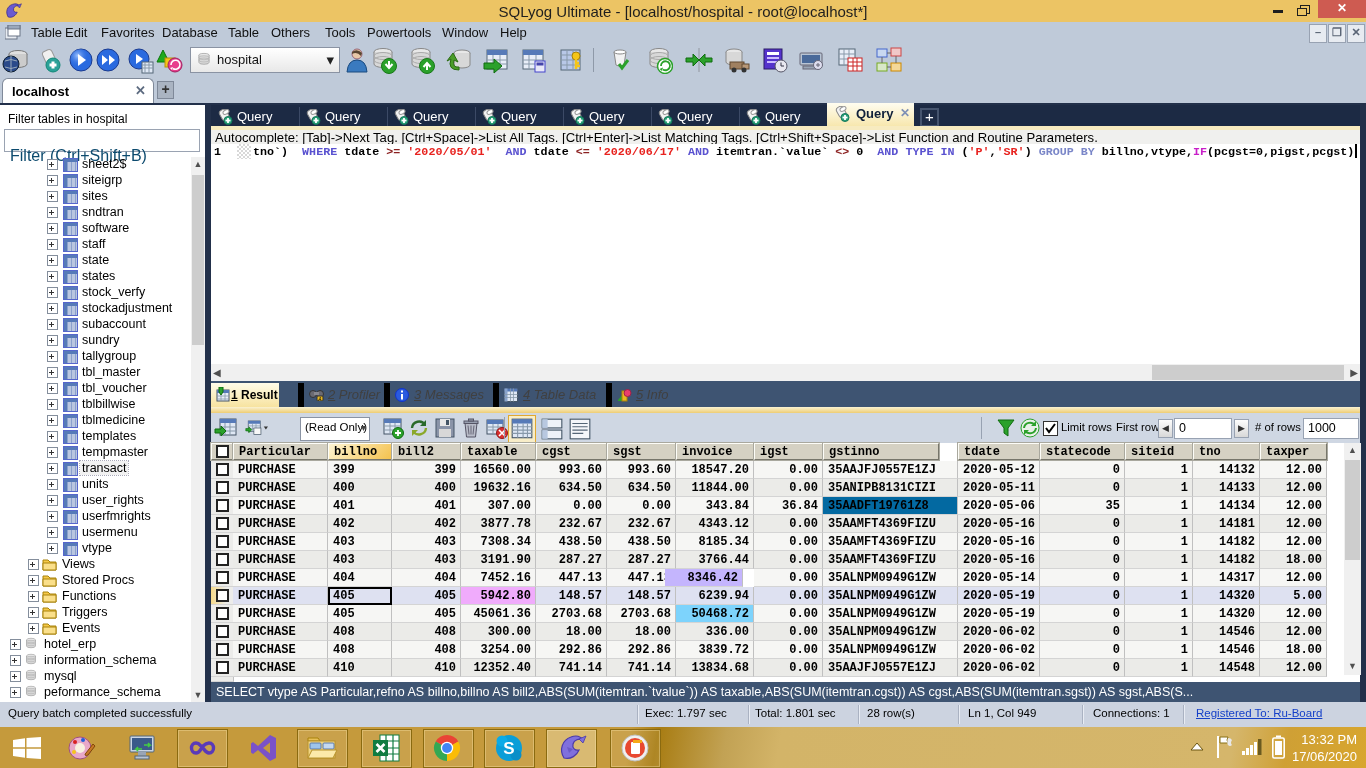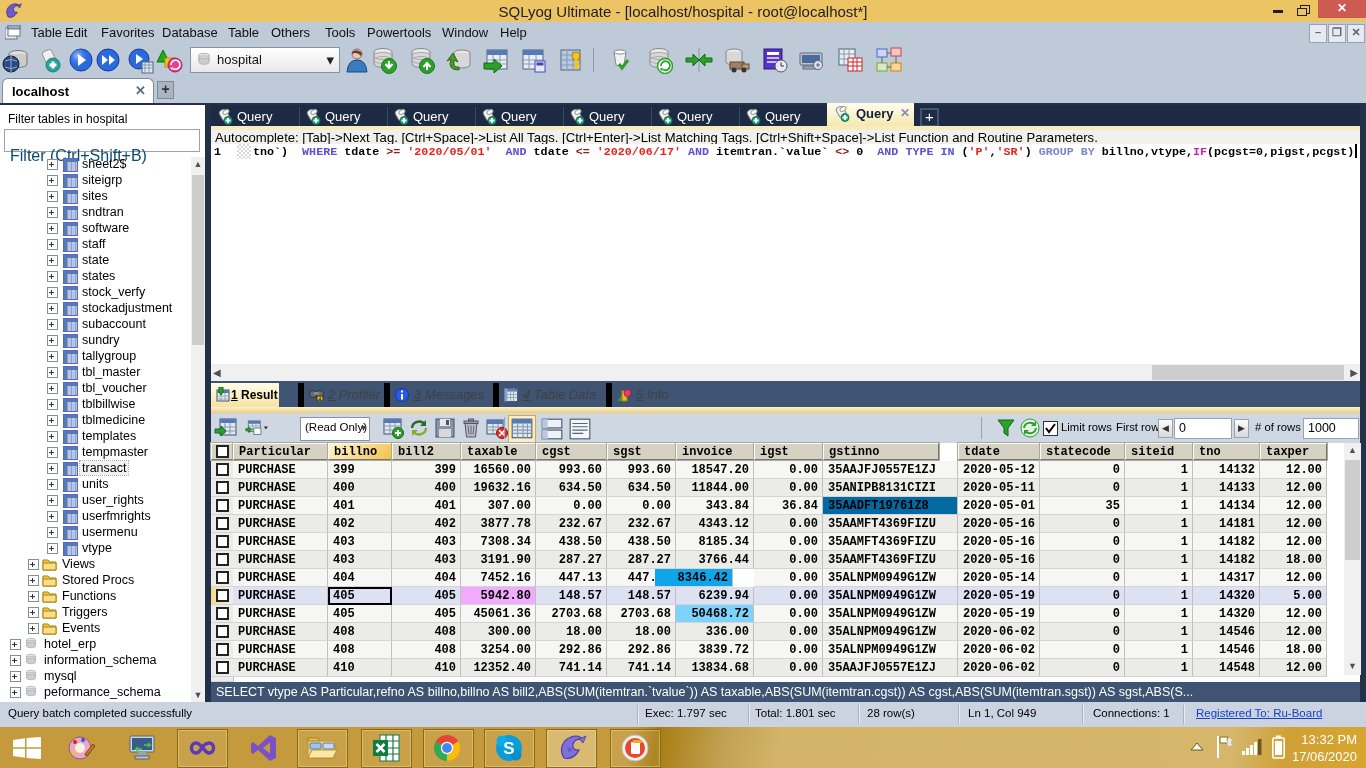--- a/index.html
+++ b/index.html
@@ -953,21 +953,21 @@
       </div>
 <div class="cell cl" style="left:22px;width:95px;background:#f6f6f4;">PURCHASE</div>
 <div class="cell cl" style="left:117px;width:64px;background:#f6f6f4;">401</div>
 <div class="cell cr" style="left:181px;width:69px;background:#f6f6f4;">401</div>
 <div class="cell cr" style="left:250px;width:75px;background:#f6f6f4;">307.00</div>
 <div class="cell cr" style="left:325px;width:71px;background:#f6f6f4;">0.00</div>
 <div class="cell cr" style="left:396px;width:69px;background:#f6f6f4;">0.00</div>
 <div class="cell cr" style="left:465px;width:78px;background:#f6f6f4;">343.84</div>
 <div class="cell cr" style="left:543px;width:69px;background:#f6f6f4;">36.84</div>
 <div class="cell cl" style="left:612px;width:135px;background:#0369a1;">35AADFT19761Z8</div>
-<div class="cell cl" style="left:747px;width:82px;background:#f6f6f4;">2020-05-01</div>
+<div class="cell cl" style="left:747px;width:82px;background:#f6f6f4;">2020-05-06</div>
 <div class="cell cr" style="left:829px;width:85px;background:#f6f6f4;">35</div>
 <div class="cell cr" style="left:914px;width:68px;background:#f6f6f4;">1</div>
 <div class="cell cr" style="left:982px;width:67px;background:#f6f6f4;">14134</div>
 <div class="cell cr" style="left:1049px;width:67px;background:#f6f6f4;">12.00</div>
 </div>
 <div class="row" style="top:72px">
 <div class="ckcell" style="left:0;">
         <div class="ck"></div>
       </div>
 <div class="cell cl" style="left:22px;width:95px;background:#ebebe8;">PURCHASE</div>
@@ -1026,21 +1026,21 @@
 <div class="row" style="top:126px">
 <div class="ckcell" style="left:0;">
         <div class="ck"></div>
       </div>
 <div class="cell cl" style="left:22px;width:95px;background:#f6f6f4;">PURCHASE</div>
 <div class="cell cl" style="left:117px;width:64px;background:#f6f6f4;">404</div>
 <div class="cell cr" style="left:181px;width:69px;background:#f6f6f4;">404</div>
 <div class="cell cr" style="left:250px;width:75px;background:#f6f6f4;">7452.16</div>
 <div class="cell cr" style="left:325px;width:71px;background:#f6f6f4;">447.13</div>
 <div class="cell cr" style="left:396px;width:69px;background:#f6f6f4;">447.13</div>
-<div class="cell cr" style="left:444px;width:78px;background:#0ea5e9;">8346.42</div>
+<div class="cell cr" style="left:454px;width:78px;background:#c4b5fd;">8346.42</div>
 <div class="cell cr" style="left:543px;width:69px;background:#f6f6f4;">0.00</div>
 <div class="cell cl" style="left:612px;width:135px;background:#f6f6f4;">35ALNPM0949G1ZW</div>
 <div class="cell cl" style="left:747px;width:82px;background:#f6f6f4;">2020-05-14</div>
 <div class="cell cr" style="left:829px;width:85px;background:#f6f6f4;">0</div>
 <div class="cell cr" style="left:914px;width:68px;background:#f6f6f4;">1</div>
 <div class="cell cr" style="left:982px;width:67px;background:#f6f6f4;">14317</div>
 <div class="cell cr" style="left:1049px;width:67px;background:#f6f6f4;">12.00</div>
 </div>
 <div class="row" style="top:144px">
 <div class="ckcell" style="left:0;background:linear-gradient(90deg,#f5d98a,#ececea 70%);">

